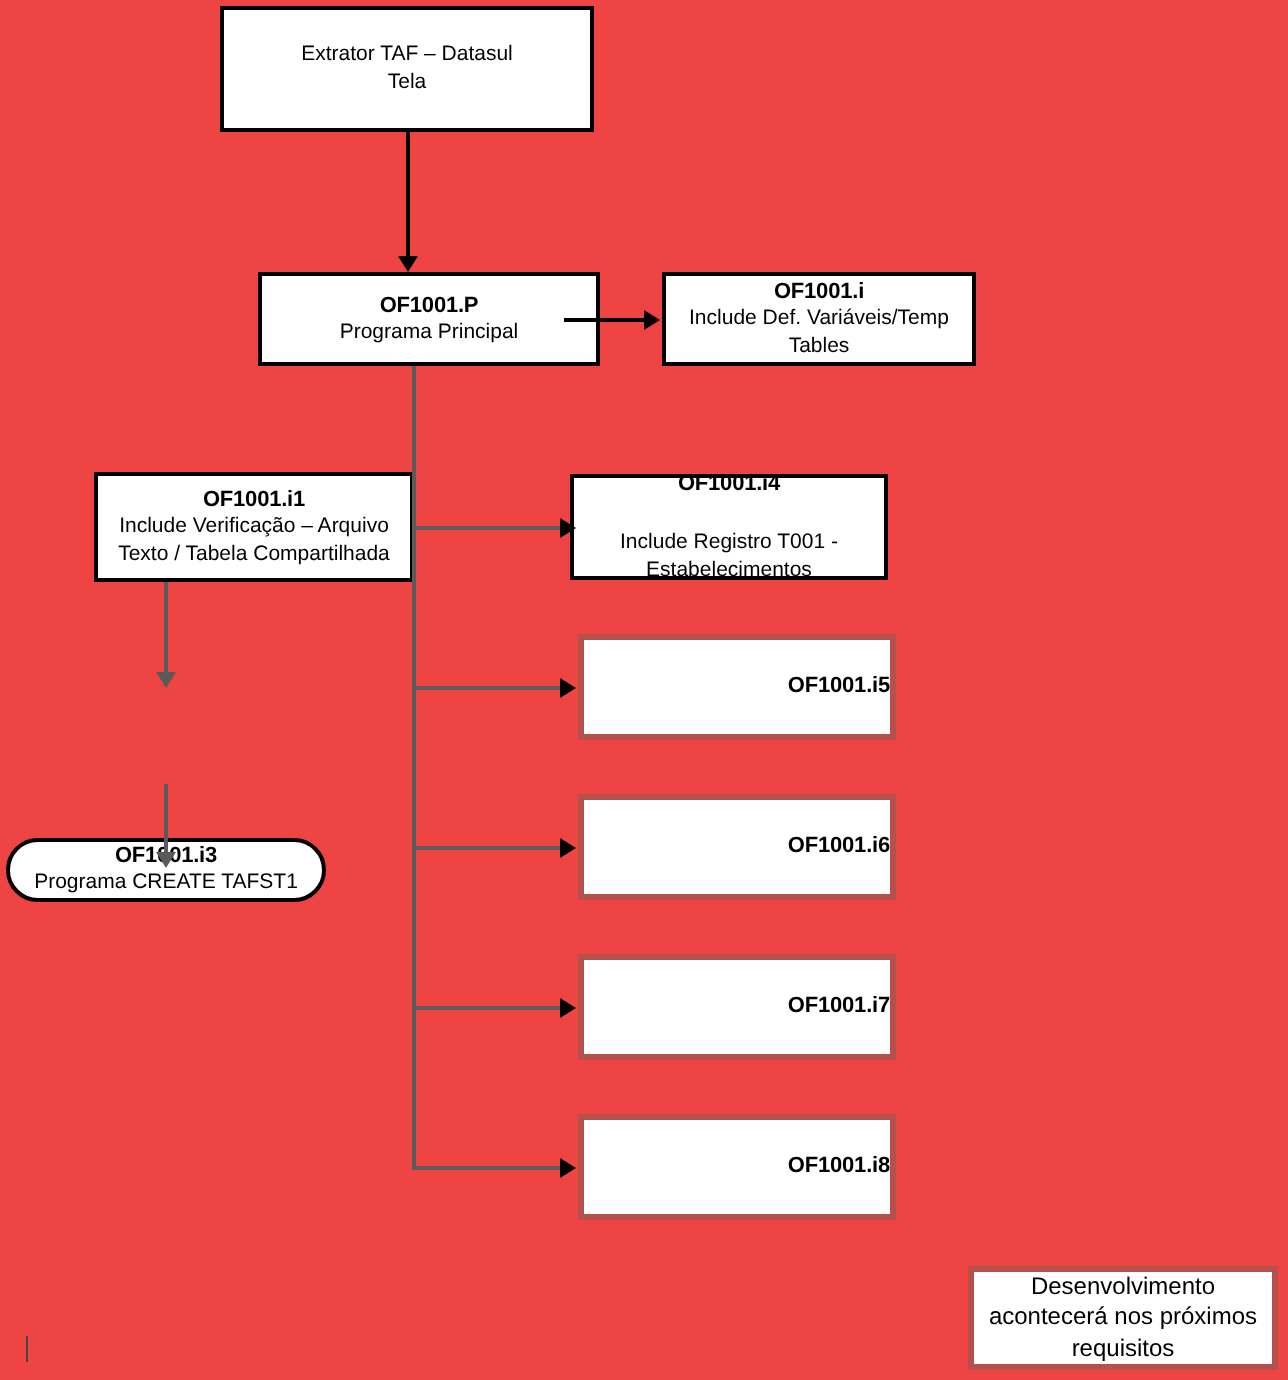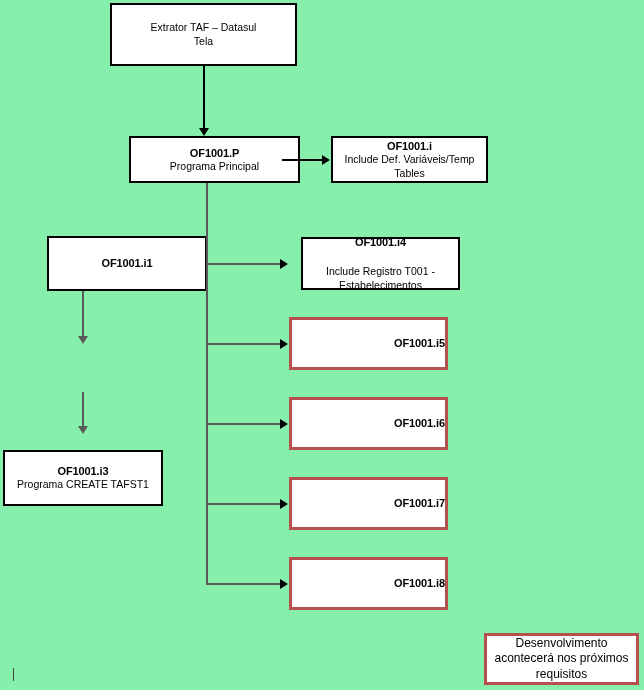--- a/index.html
+++ b/index.html
@@ -5,21 +5,21 @@
 <style>
   html, body {
     margin: 0;
     padding: 0;
     background: #ffffff;
   }
   #canvas {
     position: relative;
     width: 644px;
     height: 690px;
-    background: #86efac;
+    background: #ef4444;
     font-family: "Liberation Sans", sans-serif;
     overflow: hidden;
   }
   .node {
     position: absolute;
     box-sizing: border-box;
     display: flex;
     flex-direction: column;
     align-items: center;
     justify-content: center;
@@ -105,29 +105,30 @@
     <div class="sub">Programa Principal</div>
   </div>
 
   <div class="node black" style="left:331px; top:136px; width:157px; height:47px;text-align:center;">
     <div class="title">OF1001.i</div>
     <div class="sub">Include Def. Variáveis/Temp Tables</div>
   </div>
 
   <div class="node black" style="left:3px; top:236px; width:160px; height:55px;margin-left:44px;">
     <div class="title">OF1001.i1</div>
+    <div class="sub">Include Verificação – Arquivo Texto / Tabela Compartilhada</div>
   </div>
 
 
-  <div class="node black" style="left:3px; top:450px; width:160px; height:56px;">
+  <div class="node black" style="left:3px; top:419px; width:160px; height:32px;border-radius:21px;">
     <div class="title">OF1001.i3</div>
     <div class="sub">Programa CREATE TAFST1</div>
   </div>
 
-  <div class="node black" style="left:301px; top:237px; width:159px; height:53px;gap:16px;">
+  <div class="node black" style="left:285px; top:237px; width:159px; height:53px;gap:16px;">
     <div class="title">OF1001.i4</div>
     <div class="sub">Include Registro T001 - Estabelecimentos</div>
   </div>
 
   <div class="node red" style="left:289px; top:317px; width:159px; height:53px;">
     <div class="title">OF1001.i5</div>
   </div>
 
   <div class="node red" style="left:289px; top:397px; width:159px; height:53px;">
     <div class="title">OF1001.i6</div>

